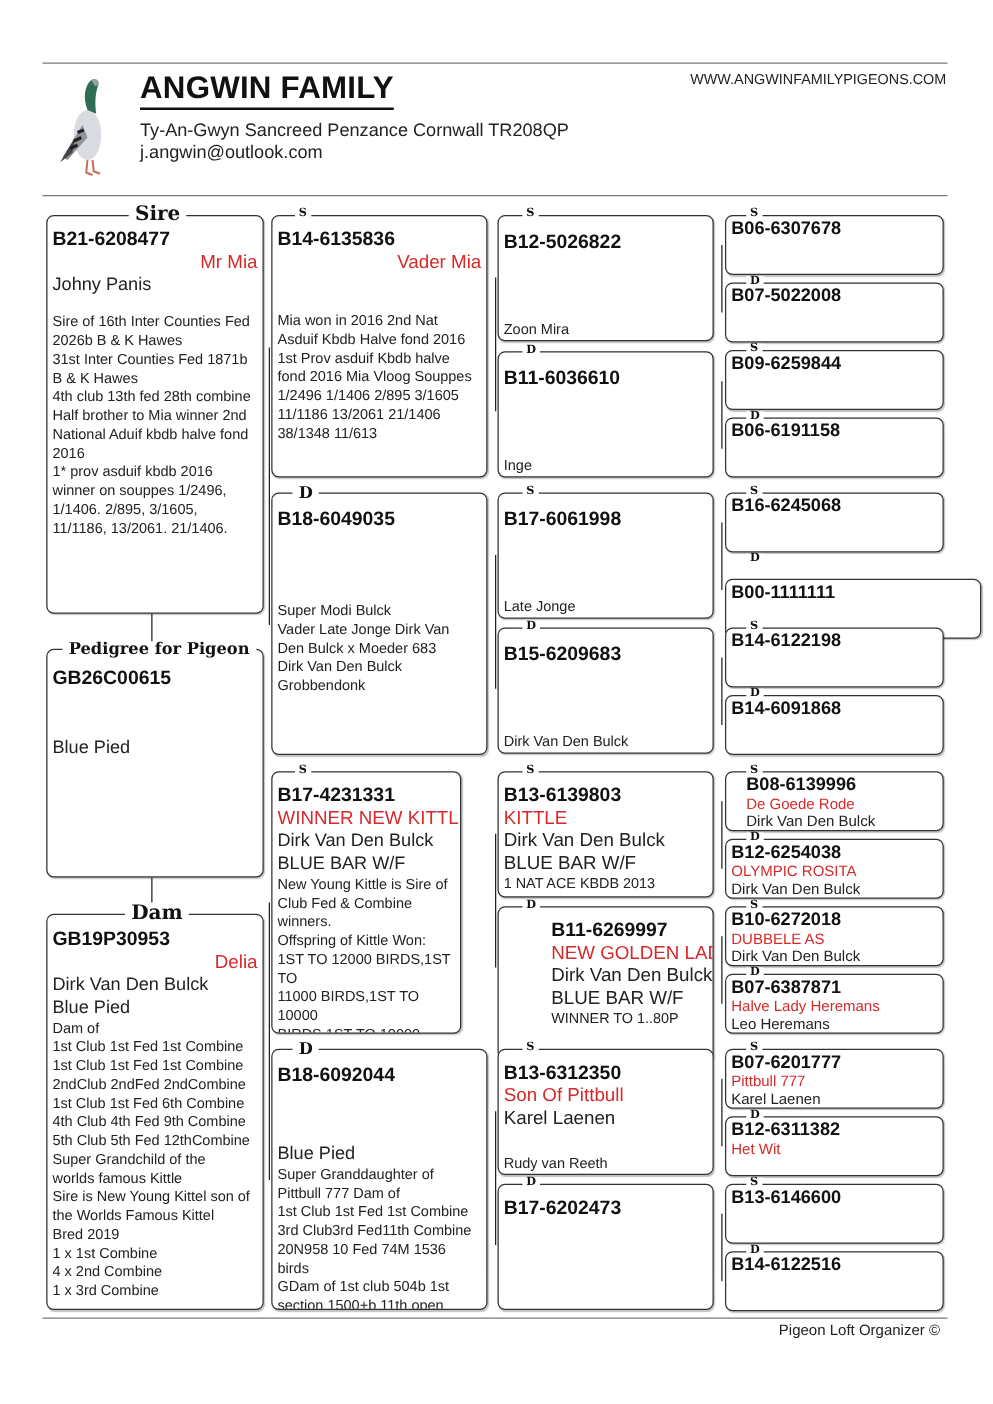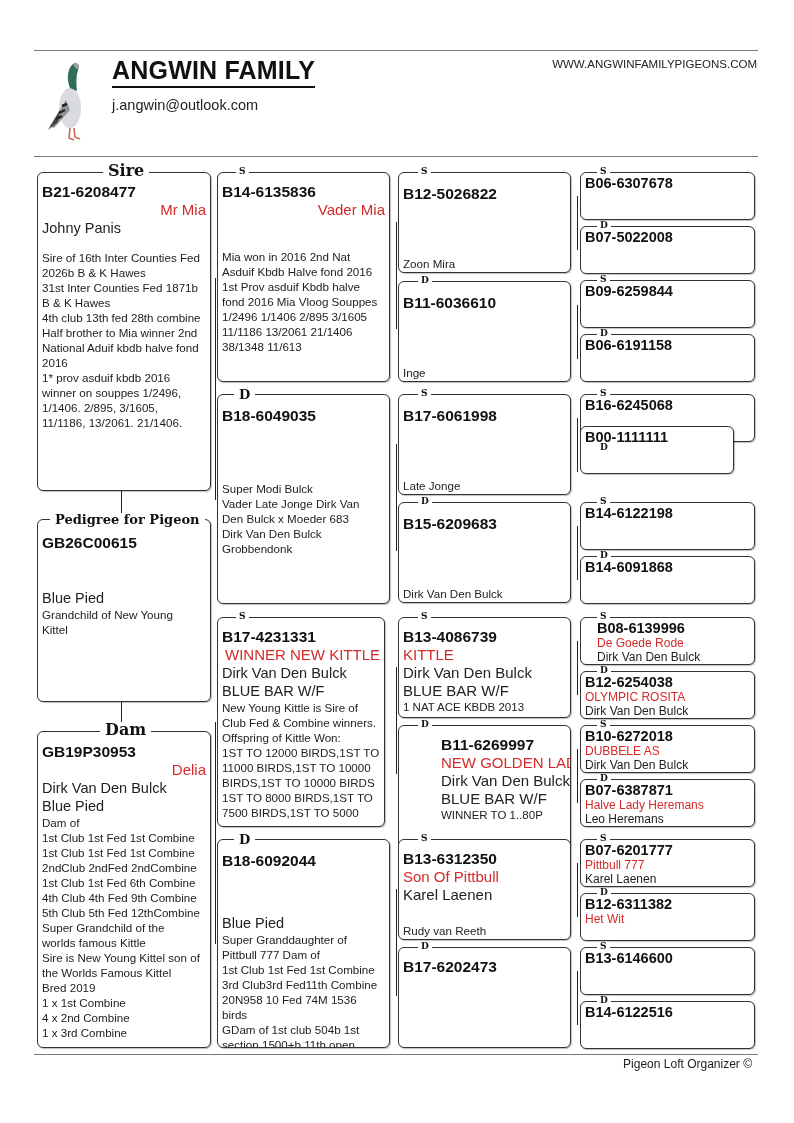--- a/index.html
+++ b/index.html
@@ -51,20 +51,21 @@
   <path d="M30 30 C26 20 28 10 33 6 C37 4 40 7 38 12 C36 18 36 26 37 33 Z" fill="#2f6e55"></path>
   <path d="M33 6 C36 4 40 6 39 10 L36 11 Z" fill="#9aa0aa"></path>
   <path d="M26 42 L10 68 L14 70 L30 52 Z" fill="#8f949c"></path>
   <path d="M20 52 L8 72 L18 64 Z" fill="#444"></path>
   <path d="M22 48 L27 46 M19 55 L25 52 M16 61 L22 58" stroke="#222" stroke-width="2.5"></path>
   <path d="M30 70 L29 80 L34 82 M34 70 L35 79 L40 81" stroke="#c96b5a" stroke-width="1.6" fill="none"></path>
 </svg>
 
 <div class="title">ANGWIN FAMILY</div>
 <div class="addr">
+  <div>Ty-An-Gwyn Sancreed Penzance Cornwall TR208QP</div>
   <div>j.angwin@outlook.com</div>
 </div>
 <div class="website">WWW.ANGWINFAMILYPIGEONS.COM</div>
 
 <div class="hr" style="top:156px;"></div>
 
 <div class="box c1" style="left:37px; top:172px; width:174px; height:319px;">
   <div class="ring" style="margin-top:6px;">B21-6208477</div>
   <div class="name">Mr Mia</div>
   <div class="line">Johny Panis</div>
@@ -81,22 +82,20 @@
 1/1406. 2/895, 3/1605,
 11/1186, 13/2061. 21/1406.</div>
 </div>
 <div class="legend big" style="left:103px; top:163px;">Sire</div>
 
 <div class="vline" style="left:121px; top:491px; height:28px;"></div>
 
 <div class="box c1" style="left:37px; top:519px; width:174px; height:183px;">
   <div class="ring" style="margin-top:10px;">GB26C00615</div>
   <div class="line" style="margin-top:37px;">Blue Pied</div>
-  <div class="notes">Grandchild of New Young
-Kittel</div>
 </div>
 <div class="legend med" style="left:50px; top:513px;">Pedigree for Pigeon</div>
 
 <div class="vline" style="left:121px; top:702px; height:28px;"></div>
 
 <div class="box c1" style="left:37px; top:731px; width:174px; height:317px;">
   <div class="ring" style="margin-top:7px;">GB19P30953</div>
   <div class="name">Delia</div>
   <div class="line">Dirk Van Den Bulck</div>
   <div class="line">Blue Pied</div>
@@ -137,21 +136,21 @@
 <div class="box c2" style="left:217px; top:394px; width:173px; height:210px;">
   <div class="ring" style="margin-top:8px;">B18-6049035</div>
   <div class="notes" style="margin-top:56px;">Super Modi Bulck
 Vader Late Jonge Dirk Van
 Den Bulck x Moeder 683
 Dirk Van Den Bulck
 Grobbendonk</div>
 </div>
 <div class="legend med" style="left:234px; top:388px;">D</div>
 
-<div class="box c2" style="left:217px; top:617px; width:168px; height:210px;">
+<div class="box c2" style="left:217px; top:617px; width:152px; height:210px;">
   <div class="ring" style="margin-top:6px;">B17-4231331</div>
   <div class="name">WINNER NEW KITTLE</div>
   <div class="line">Dirk Van Den Bulck</div>
   <div class="line">BLUE BAR W/F</div>
   <div class="notes">New Young Kittle is Sire of
 Club Fed &amp; Combine winners.
 Offspring of Kittle Won:
 1ST TO 12000 BIRDS,1ST TO
 11000 BIRDS,1ST TO 10000
 BIRDS,1ST TO 10000 BIRDS
@@ -197,21 +196,21 @@
 </div>
 <div class="legend sm" style="left:418px; top:389px;">S</div>
 
 <div class="box c3" style="left:398px; top:502px; width:173px; height:101px;">
   <div class="ring" style="margin-top:8px;">B15-6209683</div>
   <div class="bottom">Dirk Van Den Bulck</div>
 </div>
 <div class="legend sm" style="left:418px; top:497px;">D</div>
 
 <div class="box c3" style="left:398px; top:617px; width:173px; height:101px;">
-  <div class="ring" style="margin-top:6px;">B13-4086739</div>
+  <div class="ring" style="margin-top:6px;">B13-6139803</div>
   <div class="name">KITTLE</div>
   <div class="line">Dirk Van Den Bulck</div>
   <div class="line">BLUE BAR W/F</div>
   <div class="small">1 NAT ACE KBDB 2013</div>
 </div>
 <div class="legend sm" style="left:418px; top:612px;">S</div>
 
 <div class="box c3" style="left:398px; top:725px; width:173px; height:123px;padding-left:42px;">
   <div class="ring" style="margin-top:6px;">B11-6269997</div>
   <div class="name">NEW GOLDEN LADY</div>
@@ -261,21 +260,21 @@
 <div class="box c4" style="left:580px; top:334px; width:175px; height:48px;">
   <div class="ring">B06-6191158</div>
 </div>
 <div class="legend sm" style="left:597px; top:329px;">D</div>
 
 <div class="box c4" style="left:580px; top:394px; width:175px; height:48px;">
   <div class="ring">B16-6245068</div>
 </div>
 <div class="legend sm" style="left:597px; top:389px;">S</div>
 
-<div class="box c4" style="left:580px; top:426px; width:154px; height:48px;">
+<div class="box c4" style="left:580px; top:463px; width:205px; height:48px;">
   <div class="ring">B00-1111111</div>
 </div>
 <div class="legend sm" style="left:597px; top:443px;">D</div>
 
 <div class="box c4" style="left:580px; top:502px; width:175px; height:48px;">
   <div class="ring">B14-6122198</div>
 </div>
 <div class="legend sm" style="left:597px; top:497px;">S</div>
 
 <div class="box c4" style="left:580px; top:556px; width:175px; height:48px;">

